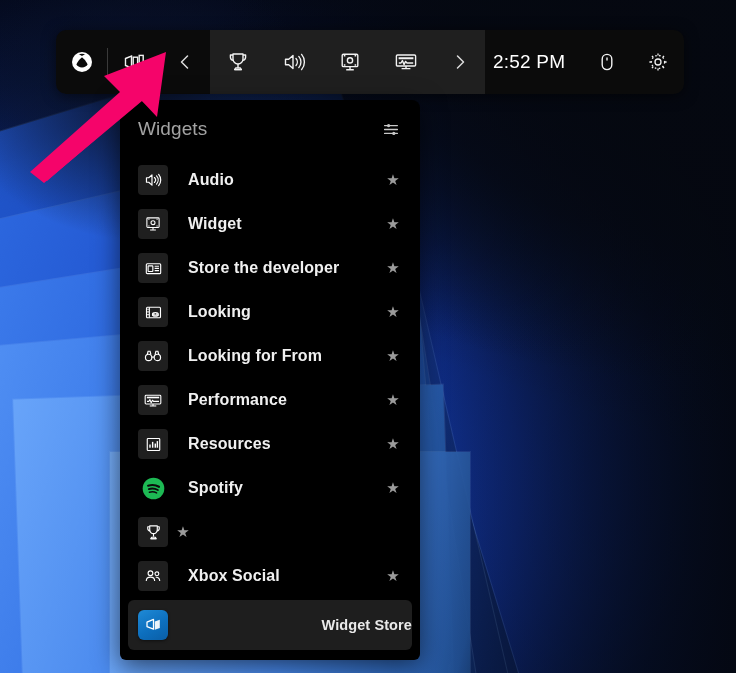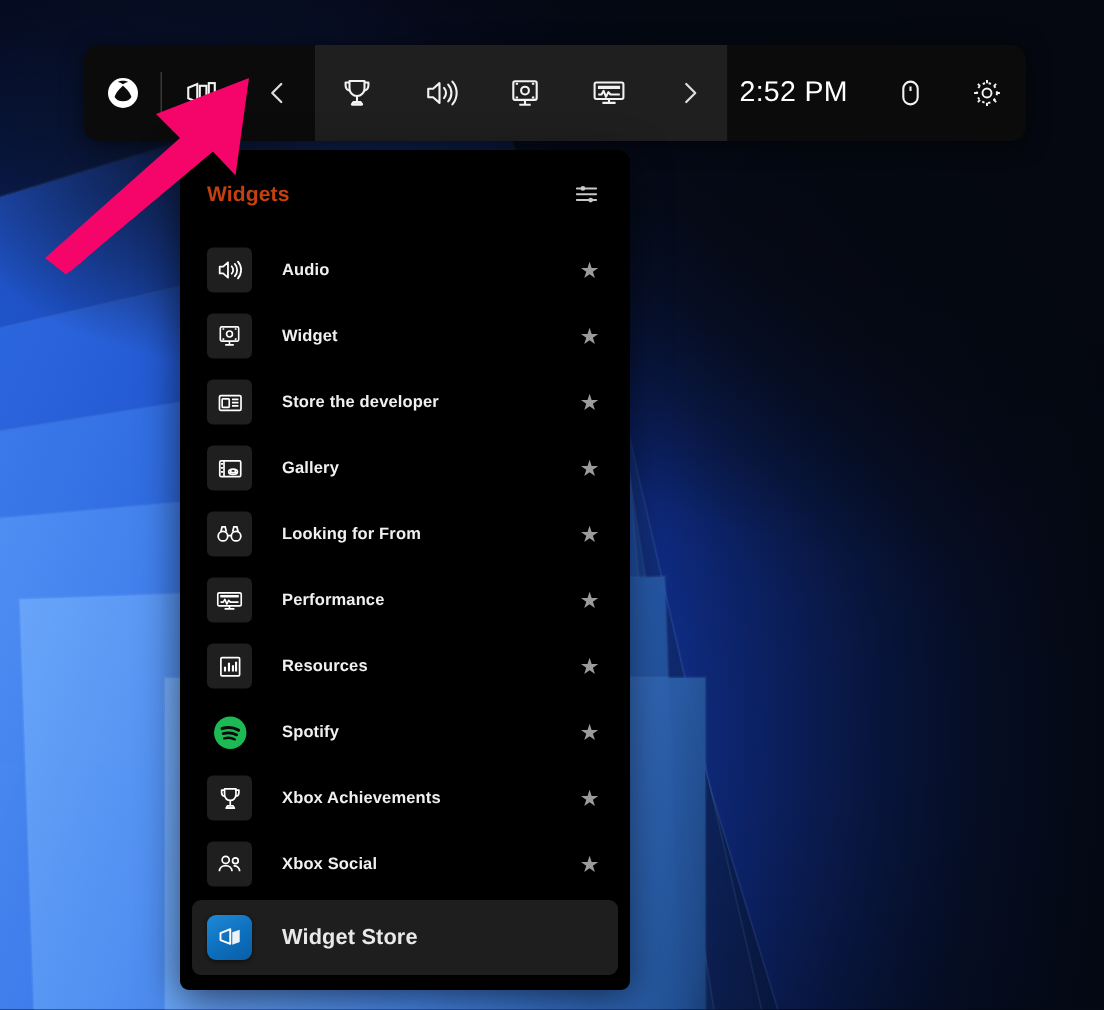--- a/index.html
+++ b/index.html
@@ -82,43 +82,43 @@
   
   .panel {
     position:absolute; left:120px; top:100px; width:300px; height:560px;
     background:#000000; border-radius:8px 8px 6px 6px;
     box-shadow:0 6px 26px rgba(0,0,0,.6);
     display:flex; flex-direction:column; overflow:hidden;
   }
   .panel-head {
     height:58px; display:flex; align-items:center; padding:0 16px 0 18px; flex:0 0 auto;
   }
-  .panel-title { color:#c2410c; font-size:14px; font-weight:700; flex:1; letter-spacing:.1px; }
+  .panel-title { color:#a3a3a3; font-size:19px; font-weight:400; flex:1; letter-spacing:.1px; }
   .head-action { width:26px; height:26px; display:flex; align-items:center; justify-content:center; color:#c8c8c8; }
 
   .list { flex:1 1 auto; padding:0 4px 0 0; overflow:hidden; }
   .row {
     height:44px; display:flex; align-items:center; padding:0 0 0 18px;
     position:relative;
   }
   .row-ic {
     width:30px; height:30px; border-radius:4px; background:#1f1f1f;
     display:flex; align-items:center; justify-content:center; color:#ffffff; flex:0 0 auto;
   }
   .row-ic.spotify { background:transparent; }
   .row-label {
-    color:#f0f0f0; font-size:11px; font-weight:700; margin-left:20px; flex:1;
+    color:#f0f0f0; font-size:16px; font-weight:700; margin-left:20px; flex:1;
     letter-spacing:.1px; white-space:nowrap;
   }
   .row-star { width:30px; display:flex; align-items:center; justify-content:center; color:#9b9b9b; font-size:15px; margin-right:8px; }
 
   .store-wrap { flex:0 0 auto; padding:6px 8px 10px 8px; }
   .store {
     height:50px; background:#1e1e1e; border-radius:6px;
-    display:flex; align-items:center; padding:0 0 0 10px;
+    display:flex; align-items:center; padding:0 0 0 10px;justify-content:space-between;
   }
   .store-ic {
     width:30px; height:30px; border-radius:6px; flex:0 0 auto;
     background:linear-gradient(150deg,#1f8ad6 0%,#0d6fbe 55%,#0a5ea6 100%);
     display:flex; align-items:center; justify-content:center; color:#ffffff;
     box-shadow:0 1px 3px rgba(0,0,0,.5);
   }
   .store-label { color:#e9e9e9; font-size:14.5px; font-weight:700; margin-left:20px; letter-spacing:.1px; }
 
   
@@ -287,21 +287,21 @@
       <div class="row">
         <div class="row-ic">
           <svg width="19" height="17" viewBox="0 0 20 18" fill="none" stroke="#fff" stroke-width="1.2" stroke-linejoin="round">
             <rect x="2.6" y="3.4" width="14.8" height="11.2" rx="1"></rect>
             <path d="M5.6 3.4v11.2"></path>
             <path d="M3.4 5.6h1.6M3.4 8.4h1.6M3.4 11.2h1.6"></path>
             <path d="M9.2 11.8h5.6M10.4 9.9v1.9M13.6 9.9v1.9" stroke-linecap="round"></path>
             <ellipse cx="12" cy="11.1" rx="3.1" ry="1.9"></ellipse>
           </svg>
         </div>
-        <div class="row-label">Gallery</div>
+        <div class="row-label">Looking</div>
         <div class="row-star">★</div>
       </div>
 
       <div class="row">
         <div class="row-ic">
           <svg width="20" height="16" viewBox="0 0 22 16" fill="none" stroke="#fff" stroke-width="1.3">
             <circle cx="6.2" cy="9.6" r="3.5"></circle>
             <circle cx="15.8" cy="9.6" r="3.5"></circle>
             <path d="M4.6 6.6 5.6 2.8h2.2l.9 3.6"></path>
             <path d="M17.4 6.6 16.4 2.8h-2.2l-.9 3.6"></path>
@@ -359,21 +359,20 @@
         <div class="row-ic">
           <svg width="17" height="19" viewBox="0 0 18 20" fill="none" stroke="#fff" stroke-width="1.2" stroke-linejoin="round">
             <path d="M5 3h8v4.2a4 4 0 0 1-8 0z"></path>
             <path d="M5 3.9H2.9v1.8a2.7 2.7 0 0 0 2.4 2.6"></path>
             <path d="M13 3.9h2.1v1.8a2.7 2.7 0 0 1-2.4 2.6"></path>
             <path d="M9 11.2v3.2"></path>
             <path d="M6.1 16.6h5.8"></path>
             <path d="M7 15h4l.9 1.6H6.1z"></path>
           </svg>
         </div>
-        <div class="row-label">Xbox Achievements</div>
         <div class="row-star">★</div>
       </div>
 
       <div class="row">
         <div class="row-ic">
           <svg width="20" height="16" viewBox="0 0 22 16" fill="none" stroke="#fff" stroke-width="1.25">
             <circle cx="8.2" cy="5" r="2.6"></circle>
             <path d="M3.6 13.4c0-2.6 2.1-4.2 4.6-4.2s4.6 1.6 4.6 4.2"></path>
             <circle cx="15.3" cy="5.6" r="2.1"></circle>
             <path d="M14 9.4c2.3-.3 4.4 1.2 4.4 4"></path>

